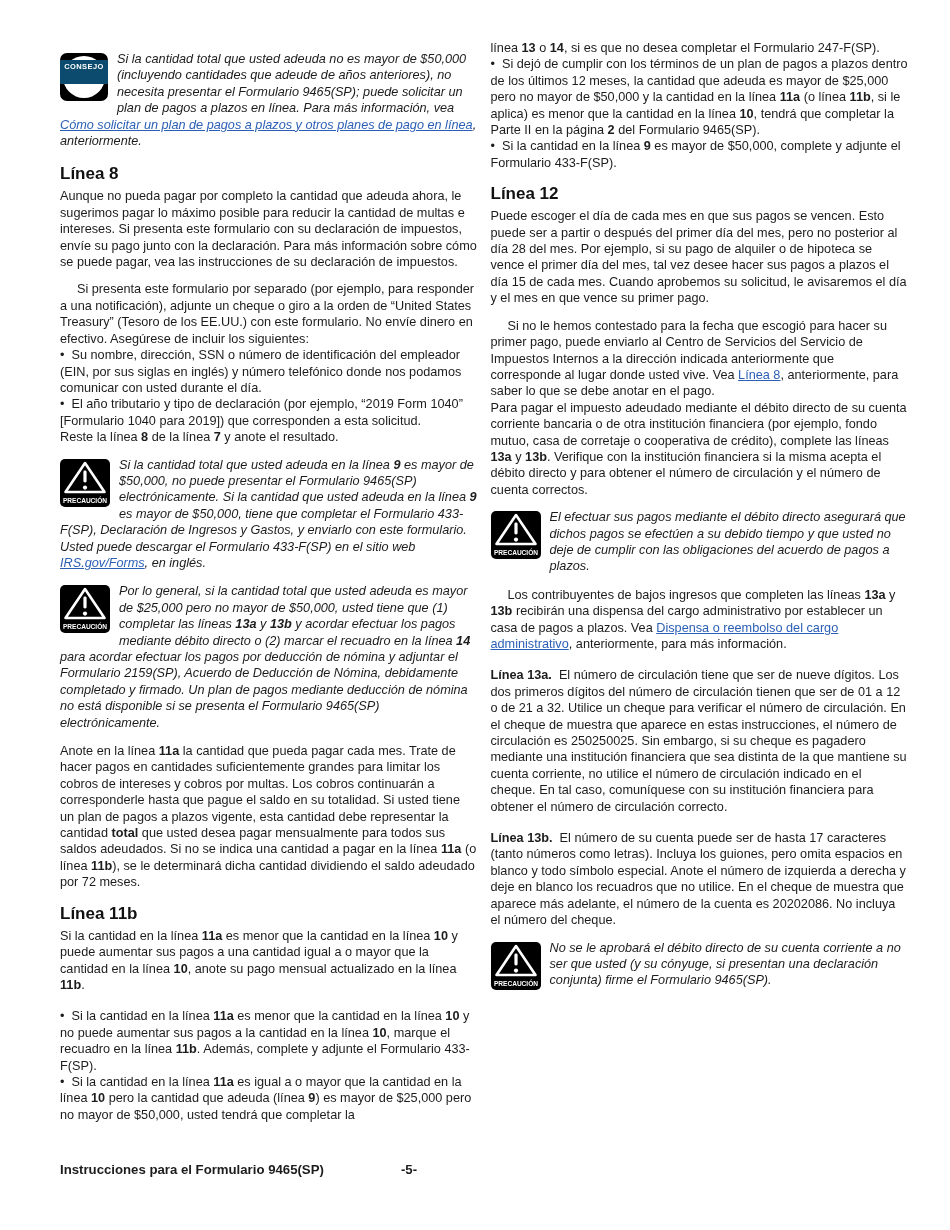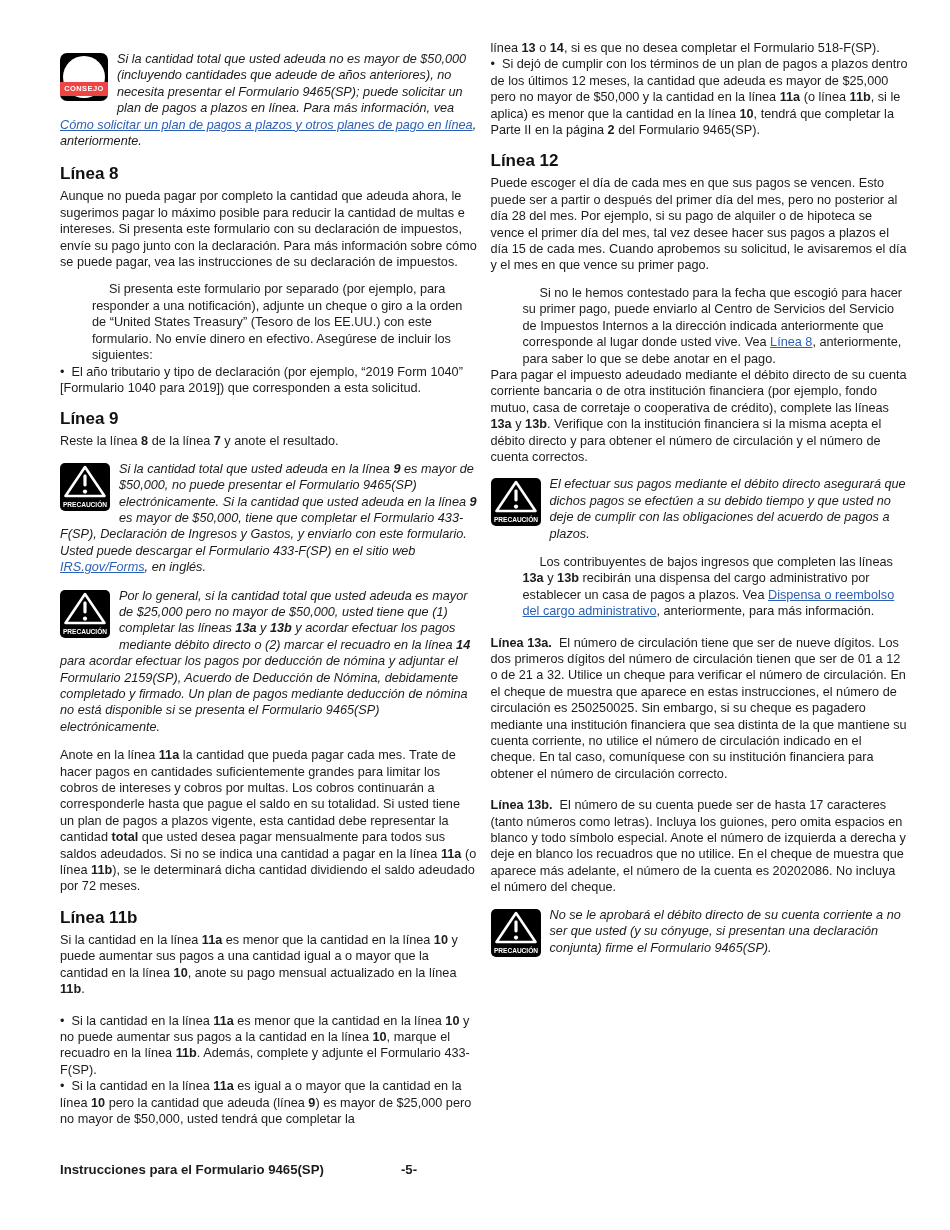--- a/index.html
+++ b/index.html
@@ -7,32 +7,32 @@
   html,body { margin:0; padding:0; }
   body {
     width:950px; height:1230px; overflow:hidden; background:#ffffff;
     font-family:"Liberation Sans","DejaVu Sans",sans-serif;
     color:var(--ink); position:relative;
   }
   .page { display:flex; gap:13px; padding:40px 42px 0 60px; }
   .col { width:418px; font-size:12.7px; line-height:16.4px; text-align:left; }
   h2 { font-size:17px; line-height:20px; margin:13px 0 4px; font-weight:bold; color:#111; }
   p { margin:0; }
-  p.indent { text-indent:17px; margin-top:11px;margin-left:32px; }
+  p.indent { text-indent:17px; margin-top:11px; }
   p.gap { margin-top:15px; }
   .note { margin:11px 0 12px; }
   .note::after { content:""; display:block; clear:both; }
   .note p { font-style:italic; }
   .icon-tip {
     width:48px; height:48px; background:#000; border-radius:7px;
     position:relative; float:left; margin:2px 9px 0 0;
   }
   .tip-circle { position:absolute; inset:3px; background:#fff; border-radius:50%; }
   .tip-band {
-    position:absolute; left:0; right:0; top:29px; height:14px; background:#ef4444;
+    position:absolute; left:0; right:0; top:7px; height:24px; background:#0c4a6e;
     color:#fff; font-size:7.5px; font-weight:bold; text-align:center;
     line-height:14px; letter-spacing:.4px; font-style:normal;
   }
   .icon-caution { float:left; margin:2px 9px 0 0; }
   a.lnk, .lnk { color:var(--link); text-decoration:underline; cursor:pointer; }
   .bold { font-weight:bold; }
   .ital { }
   .footer {
     position:absolute; top:1162px; left:0; width:818px; height:20px;
     font-size:13.2px; font-weight:bold;
@@ -51,23 +51,23 @@
       <span class="icon-tip">
         <span class="tip-circle"></span>
         <span class="tip-band">CONSEJO</span>
       </span>
       <p><span class="ital">Si la cantidad total que usted adeuda no es mayor de $50,000 (incluyendo cantidades que adeude de años anteriores), no necesita presentar el Formulario 9465(SP); puede solicitar un plan de pagos a plazos en línea. Para más información, vea </span><a class="lnk ital">Cómo solicitar un plan de pagos a plazos y otros planes de pago en línea</a><span class="ital">, anteriormente.</span></p>
     </div>
 
     <h2 style="margin-top:15px;">Línea 8</h2>
     <p><span>Aunque no pueda pagar por completo la cantidad que adeuda ahora, le sugerimos pagar lo máximo posible para reducir la cantidad de multas e intereses. Si presenta este formulario con su declaración de impuestos, envíe su pago junto con la declaración. Para más información sobre cómo se puede pagar, vea las instrucciones de su declaración de impuestos.</span></p>
     <p class="indent"><span>Si presenta este formulario por separado (por ejemplo, para responder a una notificación), adjunte un cheque o giro a la orden de “</span><span class="ital">United States Treasury</span><span>” (Tesoro de los EE.UU.) con este formulario. No envíe dinero en efectivo. Asegúrese de incluir los siguientes:</span></p>
+    <p><span>•&nbsp; Su nombre, dirección, </span><span class="ital">SSN</span><span> o número de identificación del empleador (</span><span class="ital">EIN</span><span>, por sus siglas en inglés) y número telefónico donde nos podamos comunicar con usted durante el día.</span></p>
     <p><span>•&nbsp; El año tributario y tipo de declaración (por ejemplo, “</span><span class="ital">2019 Form 1040</span><span>” [Formulario 1040 para 2019]) que corresponden a esta solicitud.</span></p>
 
-    <h2>Línea 9</h2>
     <p><span>Reste la línea </span><span class="bold">8</span><span> de la línea </span><span class="bold">7</span><span> y anote el resultado.</span></p>
 
     <div class="note">
       <svg class="icon-caution" width="50" height="48" viewBox="0 0 50 48">
         <rect x="0" y="0" width="50" height="48" rx="5" fill="#000"></rect>
         <path d="M25 4 L44.5 33 L5.5 33 Z" fill="#000" stroke="#fff" stroke-width="2.6" stroke-linejoin="round"></path>
         <rect x="23.4" y="11.5" width="3.2" height="12" rx="1.4" fill="#fff"></rect>
         <circle cx="25" cy="28.6" r="2.1" fill="#fff"></circle>
         <text x="25" y="43.6" text-anchor="middle" font-size="6.6" font-weight="bold" fill="#fff" textLength="44">PRECAUCIÓN</text>
       </svg>
@@ -89,22 +89,23 @@
 
     <h2>Línea 11b</h2>
     <p><span>Si la cantidad en la línea </span><span class="bold">11a</span><span> es menor que la cantidad en la línea </span><span class="bold">10</span><span> y puede aumentar sus pagos a una cantidad igual a o mayor que la cantidad en la línea </span><span class="bold">10</span><span>, anote su pago mensual actualizado en la línea </span><span class="bold">11b</span><span>.</span></p>
     <p class="gap"><span>•&nbsp; Si la cantidad en la línea </span><span class="bold">11a</span><span> es menor que la cantidad en la línea </span><span class="bold">10</span><span> y no puede aumentar sus pagos a la cantidad en la línea </span><span class="bold">10</span><span>, marque el recuadro en la línea </span><span class="bold">11b</span><span>. Además, complete y adjunte el Formulario 433-F(SP).</span></p>
     <p><span>•&nbsp; Si la cantidad en la línea </span><span class="bold">11a</span><span> es igual a o mayor que la cantidad en la línea </span><span class="bold">10</span><span> pero la cantidad que adeuda (línea </span><span class="bold">9</span><span>) es mayor de $25,000 pero no mayor de $50,000, usted tendrá que completar la</span></p>
 
   </div>
 
   <div class="col">
 
-    <p><span>línea </span><span class="bold">13</span><span> o </span><span class="bold">14</span><span>, si es que no desea completar el Formulario 518-F(SP).</span></p>
+    <p><span>línea </span><span class="bold">13</span><span> o </span><span class="bold">14</span><span>, si es que no desea completar el Formulario 247-F(SP).</span></p>
     <p><span>•&nbsp; Si dejó de cumplir con los términos de un plan de pagos a plazos dentro de los últimos 12 meses, la cantidad que adeuda es mayor de $25,000 pero no mayor de $50,000 y la cantidad en la línea </span><span class="bold">11a</span><span> (o línea </span><span class="bold">11b</span><span>, si le aplica) es menor que la cantidad en la línea </span><span class="bold">10</span><span>, tendrá que completar la Parte II en la página </span><span class="bold">2</span><span> del Formulario 9465(SP).</span></p>
+    <p><span>•&nbsp; Si la cantidad en la línea </span><span class="bold">9</span><span> es mayor de $50,000, complete y adjunte el Formulario 433-F(SP).</span></p>
 
     <h2>Línea 12</h2>
     <p><span>Puede escoger el día de cada mes en que sus pagos se vencen. Esto puede ser a partir o después del primer día del mes, pero no posterior al día 28 del mes. Por ejemplo, si su pago de alquiler o de hipoteca se vence el primer día del mes, tal vez desee hacer sus pagos a plazos el día 15 de cada mes. Cuando aprobemos su solicitud, le avisaremos el día y el mes en que vence su primer pago.</span></p>
     <p class="indent"><span>Si no le hemos contestado para la fecha que escogió para hacer su primer pago, puede enviarlo al Centro de Servicios del Servicio de Impuestos Internos a la dirección indicada anteriormente que corresponde al lugar donde usted vive. Vea </span><a class="lnk">Línea 8</a><span>, anteriormente, para saber lo que se debe anotar en el pago.</span></p>
 
     <p><span>Para pagar el impuesto adeudado mediante el débito directo de su cuenta corriente bancaria o de otra institución financiera (por ejemplo, fondo mutuo, casa de corretaje o cooperativa de crédito), complete las líneas </span><span class="bold">13a</span><span> y </span><span class="bold">13b</span><span>. Verifique con la institución financiera si la misma acepta el débito directo y para obtener el número de circulación y el número de cuenta correctos.</span></p>
 
     <div class="note">
       <svg class="icon-caution" width="50" height="48" viewBox="0 0 50 48">
         <rect x="0" y="0" width="50" height="48" rx="5" fill="#000"></rect>

